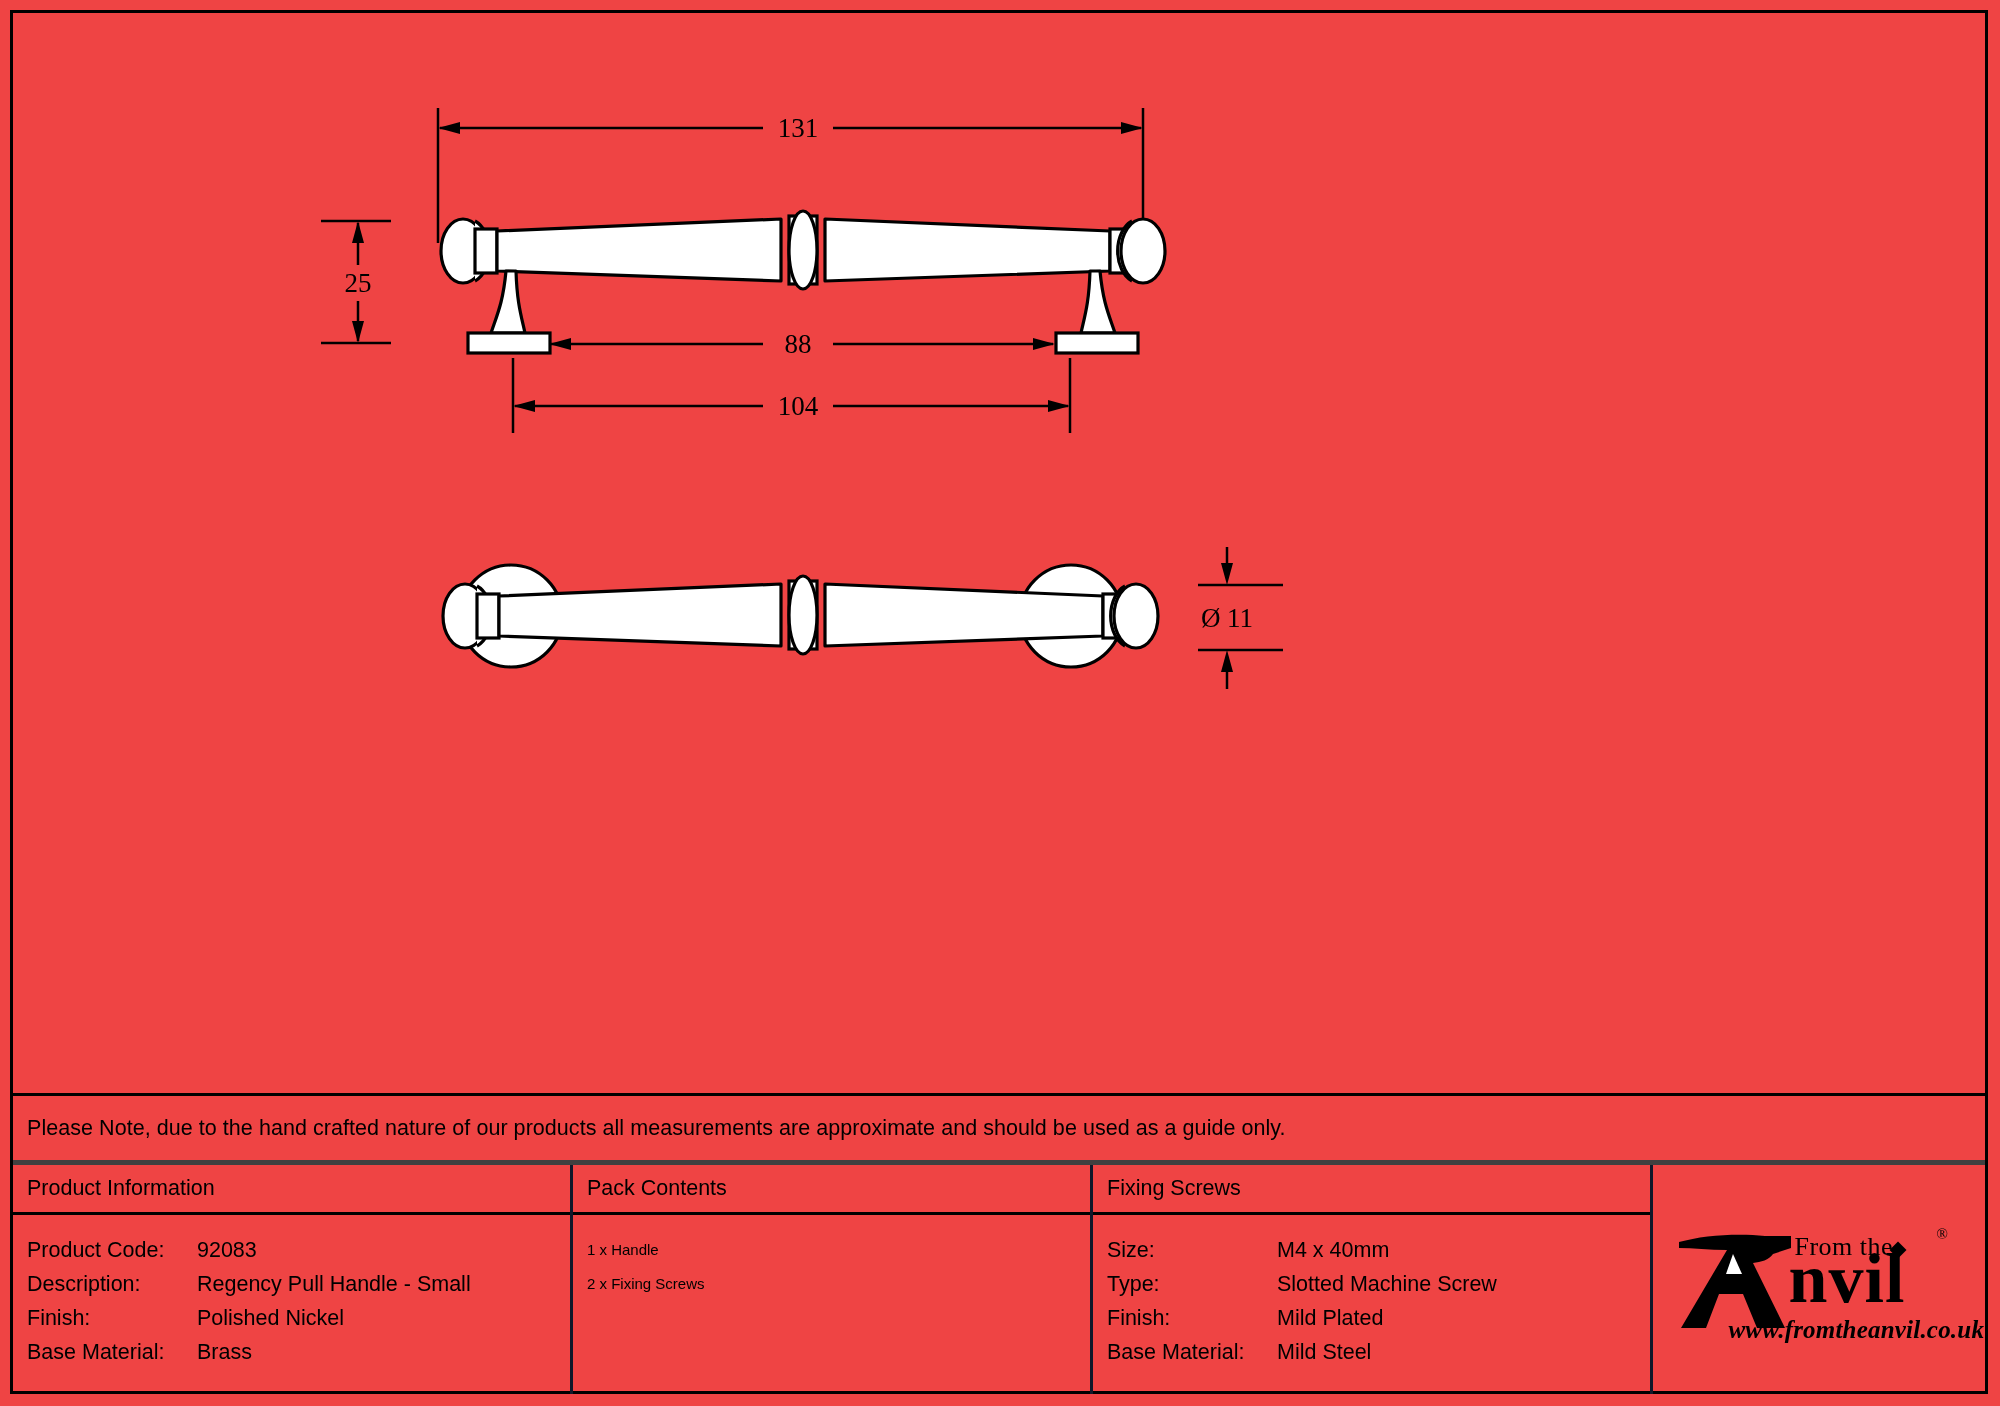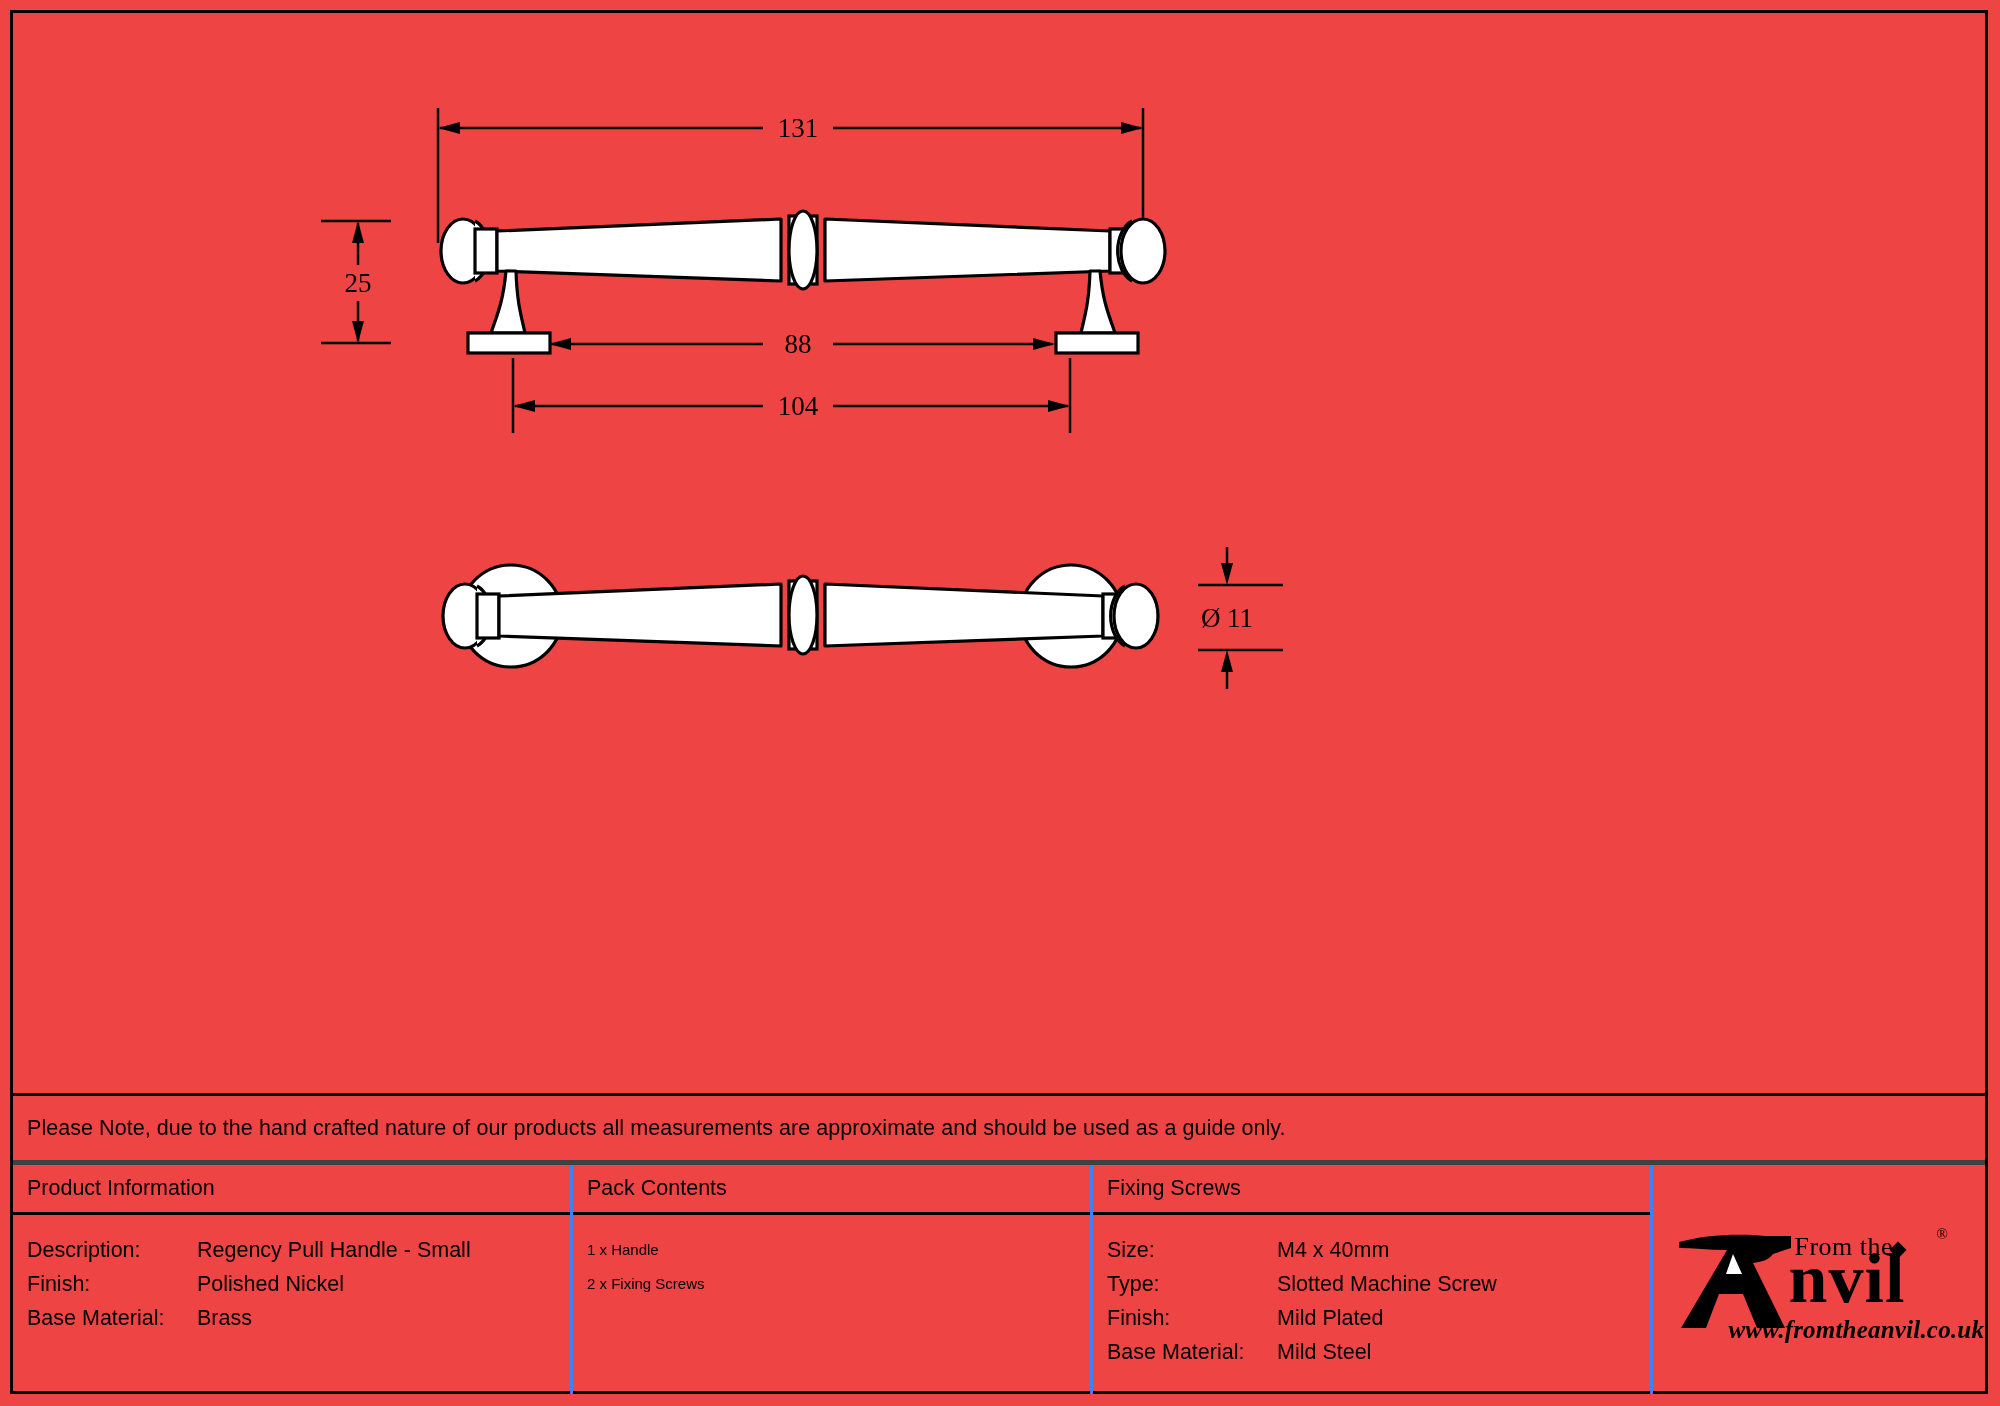--- a/index.html
+++ b/index.html
@@ -67,21 +67,21 @@
     left: 13px;
     top: 1165px;
     width: 1972px;
     height: 229px;
     display: flex;
     box-sizing: border-box;
   }
   .info-col {
     box-sizing: border-box;
     position: relative;
-    border-right: 3px solid #3b82f6;
+    border-right: 3px solid #0f172a;
     display: flex;
     flex-direction: column;
   }
   .info-col:last-child { border-right: none; }
   .col-product { width: 560px; }
   .col-pack    { width: 520px; }
   .col-screws  { width: 560px; }
   .col-logo    { width: 332px; }
 
   .col-head {
@@ -274,20 +274,24 @@
   <div id="note-strip">
     <div id="note-text">Please Note, due to the hand crafted nature of our products all measurements are approximate and should be used as a guide only.</div>
   </div>
 
   <div id="info-table">
 
     <div class="info-col col-product">
       <div class="col-head">Product Information</div>
       <div class="col-body">
         <div class="spec-row">
+          <div class="spec-label">Product Code:</div>
+          <div class="spec-value">92083</div>
+        </div>
+        <div class="spec-row">
           <div class="spec-label">Description:</div>
           <div class="spec-value">Regency Pull Handle - Small</div>
         </div>
         <div class="spec-row">
           <div class="spec-label">Finish:</div>
           <div class="spec-value">Polished Nickel</div>
         </div>
         <div class="spec-row">
           <div class="spec-label">Base Material:</div>
           <div class="spec-value">Brass</div>

